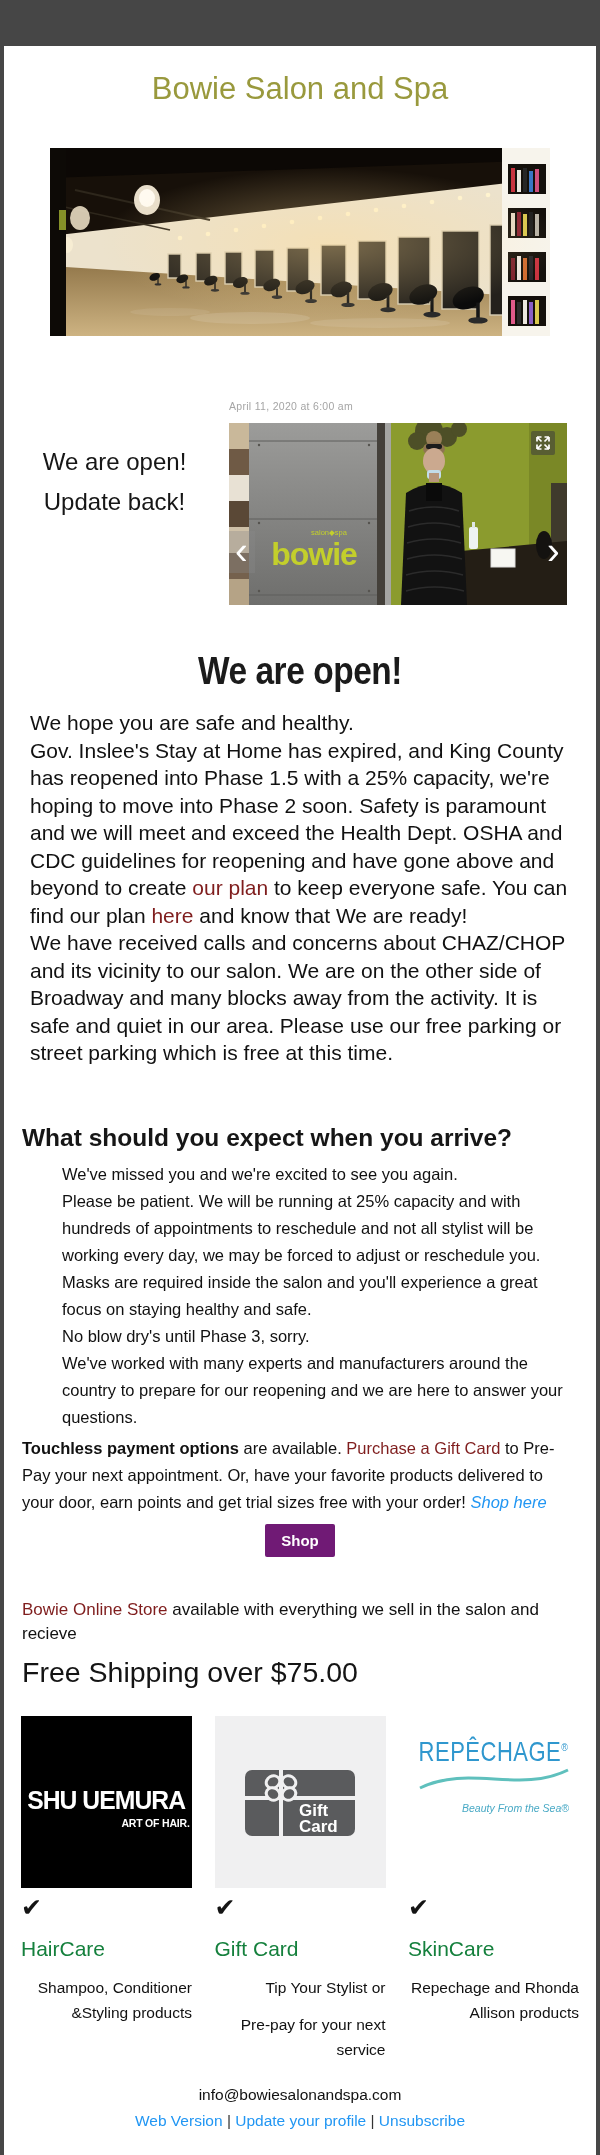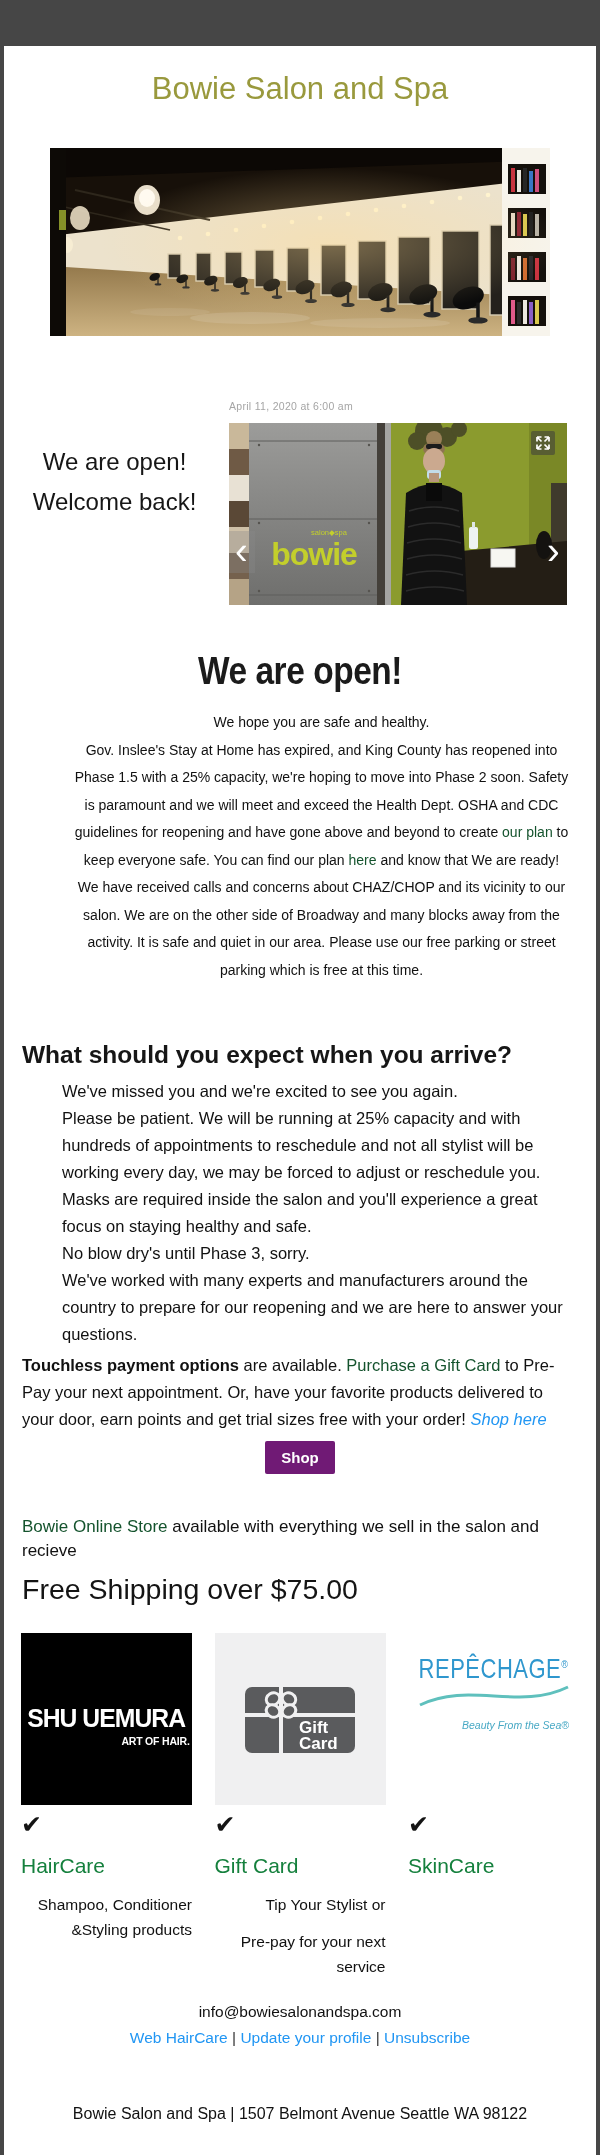--- a/index.html
+++ b/index.html
@@ -16,23 +16,23 @@
 
   .open-row{display:flex;margin-top:64px;padding:0 0 0 8px;}
   .open-left{width:205px;padding-top:42px;text-align:center;font-size:24px;line-height:40px;color:#161616;}
   .open-right{margin-left:12px;}
   .post-date{font-size:10.5px;letter-spacing:.3px;color:#a5a5a5;line-height:12px;margin-bottom:11px;}
   .carousel{position:relative;width:338px;height:182px;background:#777;}
 
   .main-heading{margin-top:40px;text-align:center;font-size:38px;line-height:52px;font-weight:bold;color:#1b1b1b;letter-spacing:-.5px;}
   .main-heading span{display:inline-block;transform:scaleX(.88);}
 
-  .intro{margin-top:12px;padding:0 26px;text-align:center;font-size:14px;line-height:27.5px;white-space:pre-line;margin-left:43px;}
-
-  .seg-link{color:#14532d;}
+  .intro{margin-top:12px;padding:0 26px;text-align:left;font-size:21px;line-height:27.5px;white-space:pre-line;}
+
+  .seg-link{color:#7f1d1d;}
   .seg-bold{font-weight:bold;margin-top:20px;}
   .seg-link-italic{color:#2196f3;font-style:italic;}
 
   .expect-heading{margin:56px 18px 0;font-size:24.5px;line-height:30px;font-weight:bold;color:#161616;}
   .expect-list{margin:8px 30px 0 58px;font-size:16.5px;line-height:27px;}
   .touchless{margin:4px 25px 0 18px;font-size:16.5px;line-height:27px;}
 
   .shop-wrap{text-align:center;margin-top:8px;}
   .shop-btn{display:inline-block;background:#701a75;color:#fff;border:none;border-radius:2px;
     font-family:"Liberation Sans",sans-serif;font-size:15px;font-weight:bold;padding:8px 16px;cursor:pointer;}
@@ -166,21 +166,21 @@
       <ellipse cx="280" cy="95" rx="230" ry="75" fill="url(#glow)"></ellipse>
       <ellipse cx="200" cy="170" rx="60" ry="6" fill="#ffffff" opacity=".12"></ellipse>
       <ellipse cx="330" cy="175" rx="70" ry="5" fill="#ffffff" opacity=".10"></ellipse>
       <ellipse cx="120" cy="164" rx="40" ry="4" fill="#ffffff" opacity=".08"></ellipse>
     </svg>
   </div>
 
   <div class="open-row" data-name="open-announcement-row">
     <div class="open-left" data-name="open-welcome-text">
       <div data-name="open-line1">We are open!</div>
-      <div data-name="open-line2">Welcome back!</div>
+      <div data-name="open-line2">Update back!</div>
     </div>
     <div class="open-right">
       <div class="post-date" data-name="post-timestamp">April 11, 2020 at 6:00 am</div>
       <div class="carousel" data-name="storefront-photo-carousel">
         <svg width="338" height="182" viewBox="0 0 338 182">
           <defs>
             <linearGradient id="dg" x1="0" y1="0" x2="0" y2="1">
               <stop offset="0" stop-color="#9c9c9a"></stop>
                 <stop offset="1" stop-color="#6e6e6c"></stop>
             </linearGradient>
@@ -337,28 +337,31 @@
     <div class="prod-col" data-name="product-column-skincare">
       <div class="brand-box box-white" data-name="repechage-brand-image">
         <div class="rep-logo" data-name="brand-name"><span>REPÊCHAGE</span><sup>®</sup></div>
         <svg width="160" height="34" viewBox="0 0 160 34" data-name="wave-graphic">
           <path d="M6,26 C55,2 105,32 154,8" stroke="#5fc0bd" stroke-width="3" fill="none"></path>
         </svg>
         <div class="rep-tagline" data-name="brand-tagline">Beauty From the Sea®</div>
       </div>
       <div class="check" data-name="checkmark-icon">✔</div>
       <div class="col-title" data-name="column-title">SkinCare</div>
+      <div class="col-desc" data-name="column-description">
+        <div>Repechage and Rhonda Allison products</div>
+      </div>
     </div>
 
   </div>
 
   <div class="footer" data-name="footer">
     <div data-name="contact-email">info@bowiesalonandspa.com</div>
     <div class="footer-links" data-name="footer-links-row">
-      <span data-name="footer-link">Web HairCare</span>
+      <span data-name="footer-link">Web Version</span>
       <span class="pipe" data-name="separator">|</span>
       <span data-name="footer-link">Update your profile</span>
       <span class="pipe" data-name="separator">|</span>
       <span data-name="footer-link">Unsubscribe</span>
     </div>
     <div class="footer-block2">
       <div data-name="business-address">Bowie Salon and Spa | 1507 Belmont Avenue Seattle WA 98122</div>
 
     </div>
   </div>

